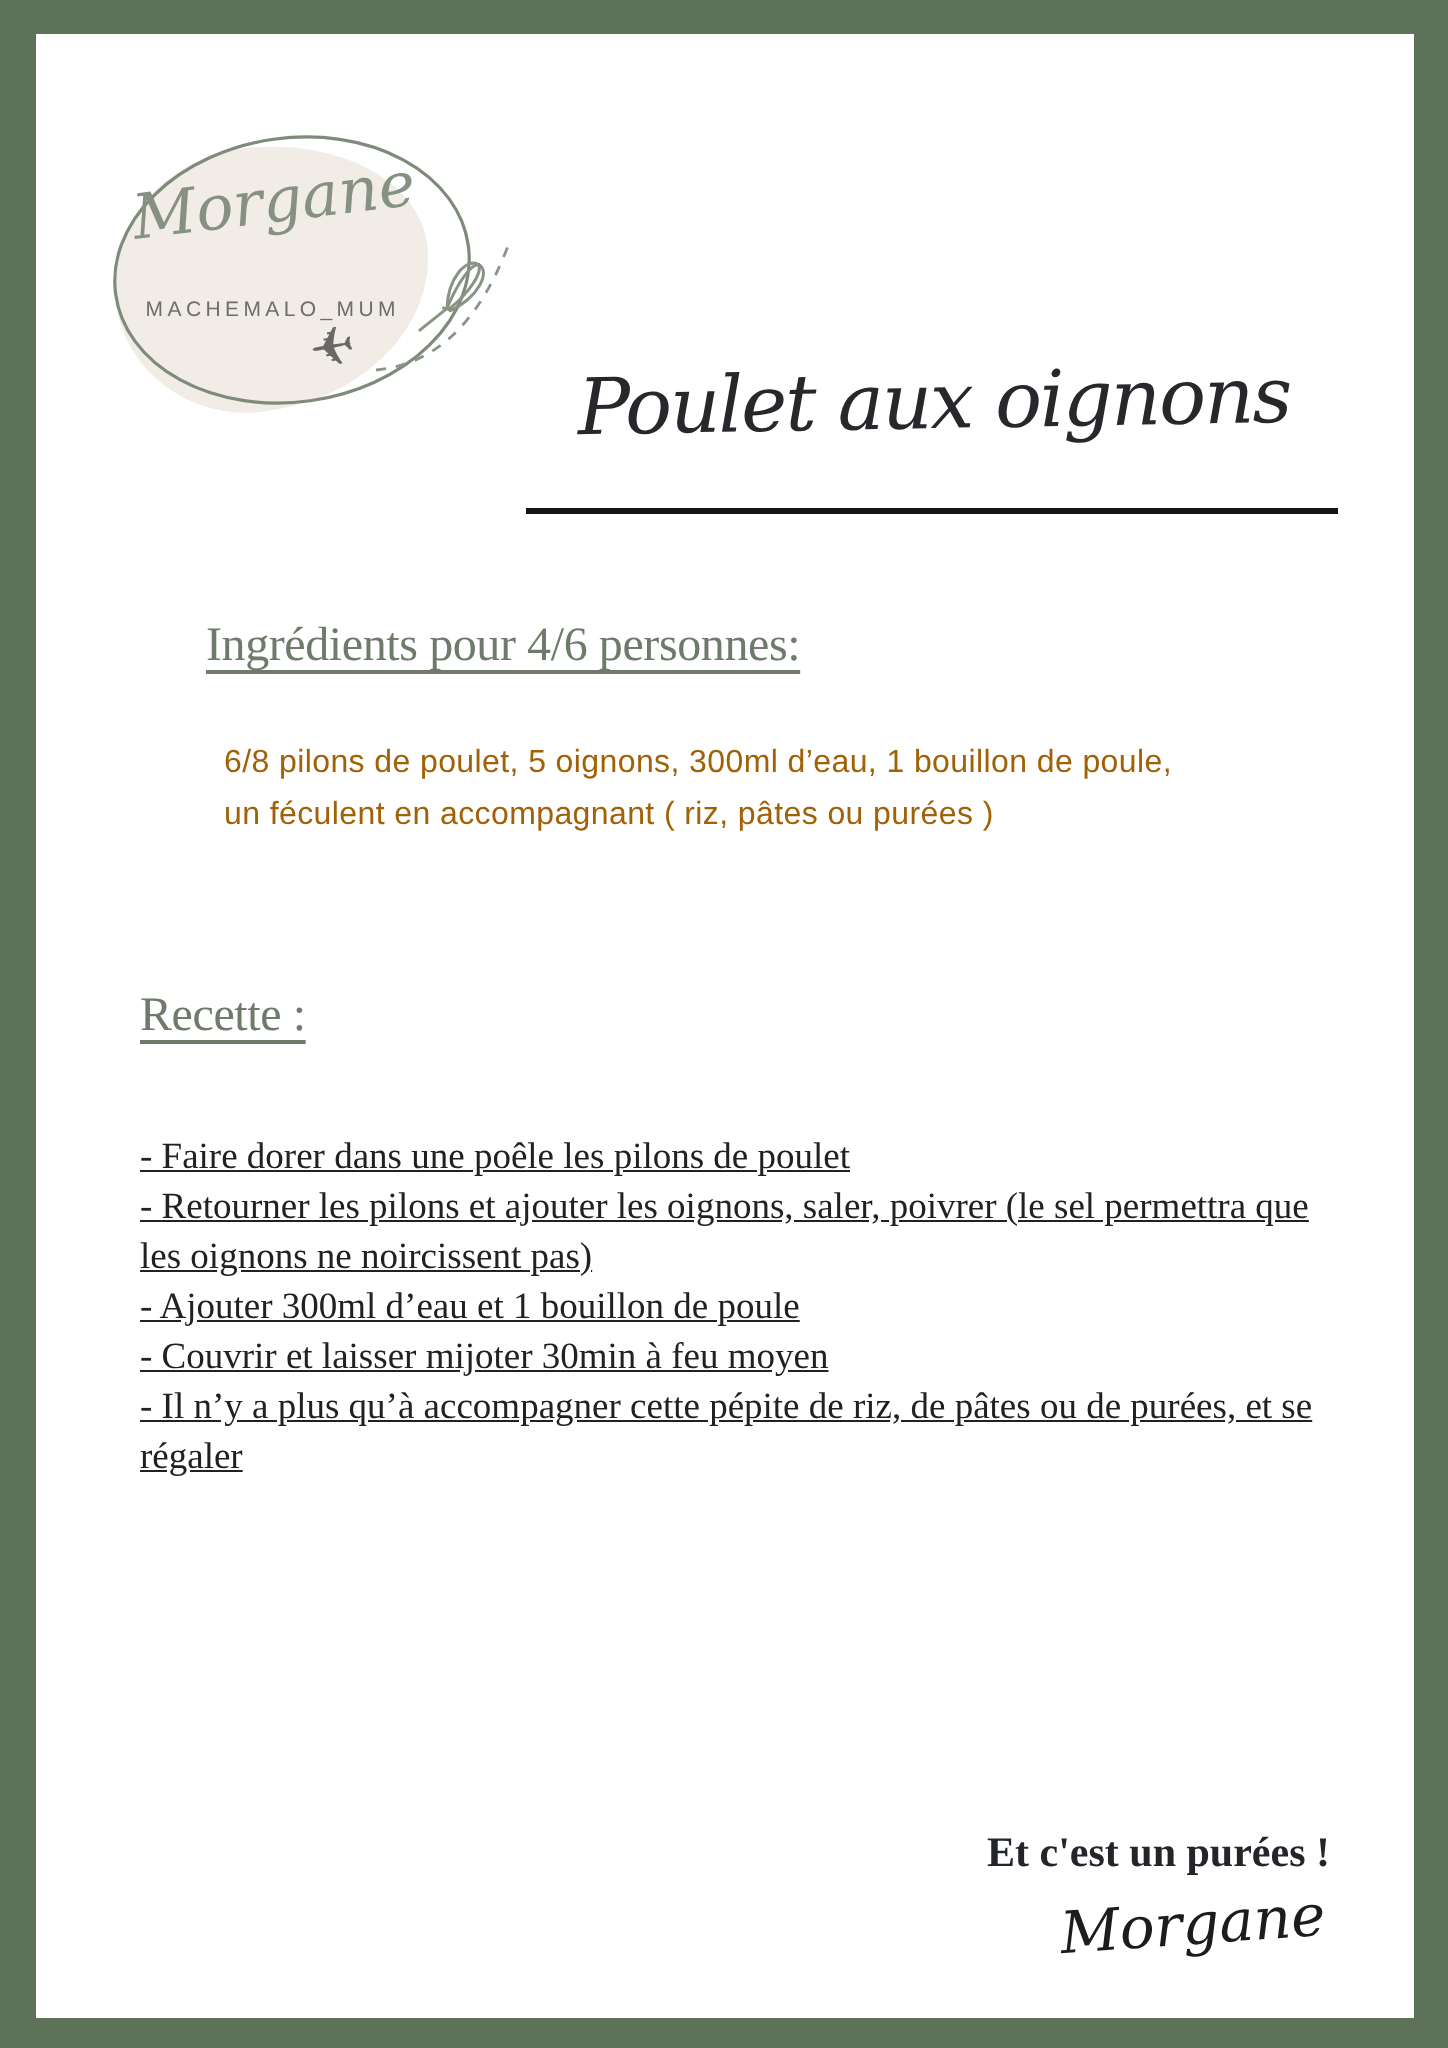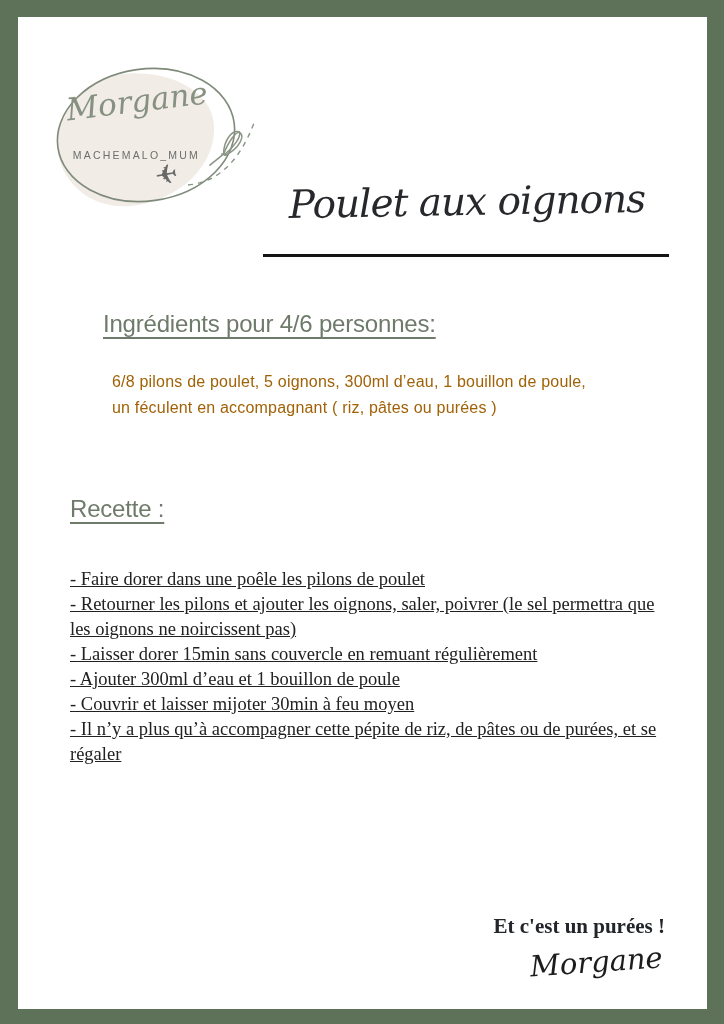--- a/index.html
+++ b/index.html
@@ -50,21 +50,21 @@
     font-size:39px; color:#26282b; letter-spacing:-1px;
     transform: rotate(-1deg);
   }
   .title-rule {
     position:absolute; left:245px; top:237px; width:406px; height:3px;
     background:#141414;
   }
   
   .h2 {
     position:absolute;
-    font-family:Liberation Sans, sans-serif;
+    font-family:Liberation Serif, serif;
     font-size:24px; color: var(--heading_green, #6e7b6a);
     text-decoration:underline; text-underline-offset:5px;
     text-decoration-thickness:1.5px;
     letter-spacing:-0.2px;
   }
   .h2.ingredients { left:85px; top:293px; }
   .h2.recette { left:52px; top:478px; }
   
   .ingredients-text {
     position:absolute; left:94px; top:352px; width:478px;
@@ -122,21 +122,20 @@
     <div class="title">Poulet aux oignons</div>
     <div class="title-rule"></div>
 
     <div class="h2 ingredients">Ingrédients pour 4/6 personnes:</div>
     <div class="ingredients-text">6/8 pilons de poulet, 5 oignons, 300ml d’eau, 1 bouillon de poule, un féculent en accompagnant ( riz, pâtes ou purées )</div>
 
     <div class="h2 recette">Recette :</div>
     <div class="steps">
       <p class="step">- Faire dorer dans une poêle les pilons de poulet</p>
       <p class="step">- Retourner les pilons et ajouter les oignons, saler, poivrer (le sel permettra que les oignons ne noircissent pas)</p>
-      <p class="step">- Laisser dorer 15min sans couvercle en remuant régulièrement</p>
       <p class="step">- Ajouter 300ml d’eau et 1 bouillon de poule</p>
       <p class="step">- Couvrir et laisser mijoter 30min à feu moyen</p>
       <p class="step">- Il n’y a plus qu’à accompagner cette pépite de riz, de pâtes ou de purées, et se régaler</p>
     </div>
 
     <div class="tagline">Et c'est un purées !</div>
     <div class="signature">Morgane</div>
 
   </div>
 </div>

